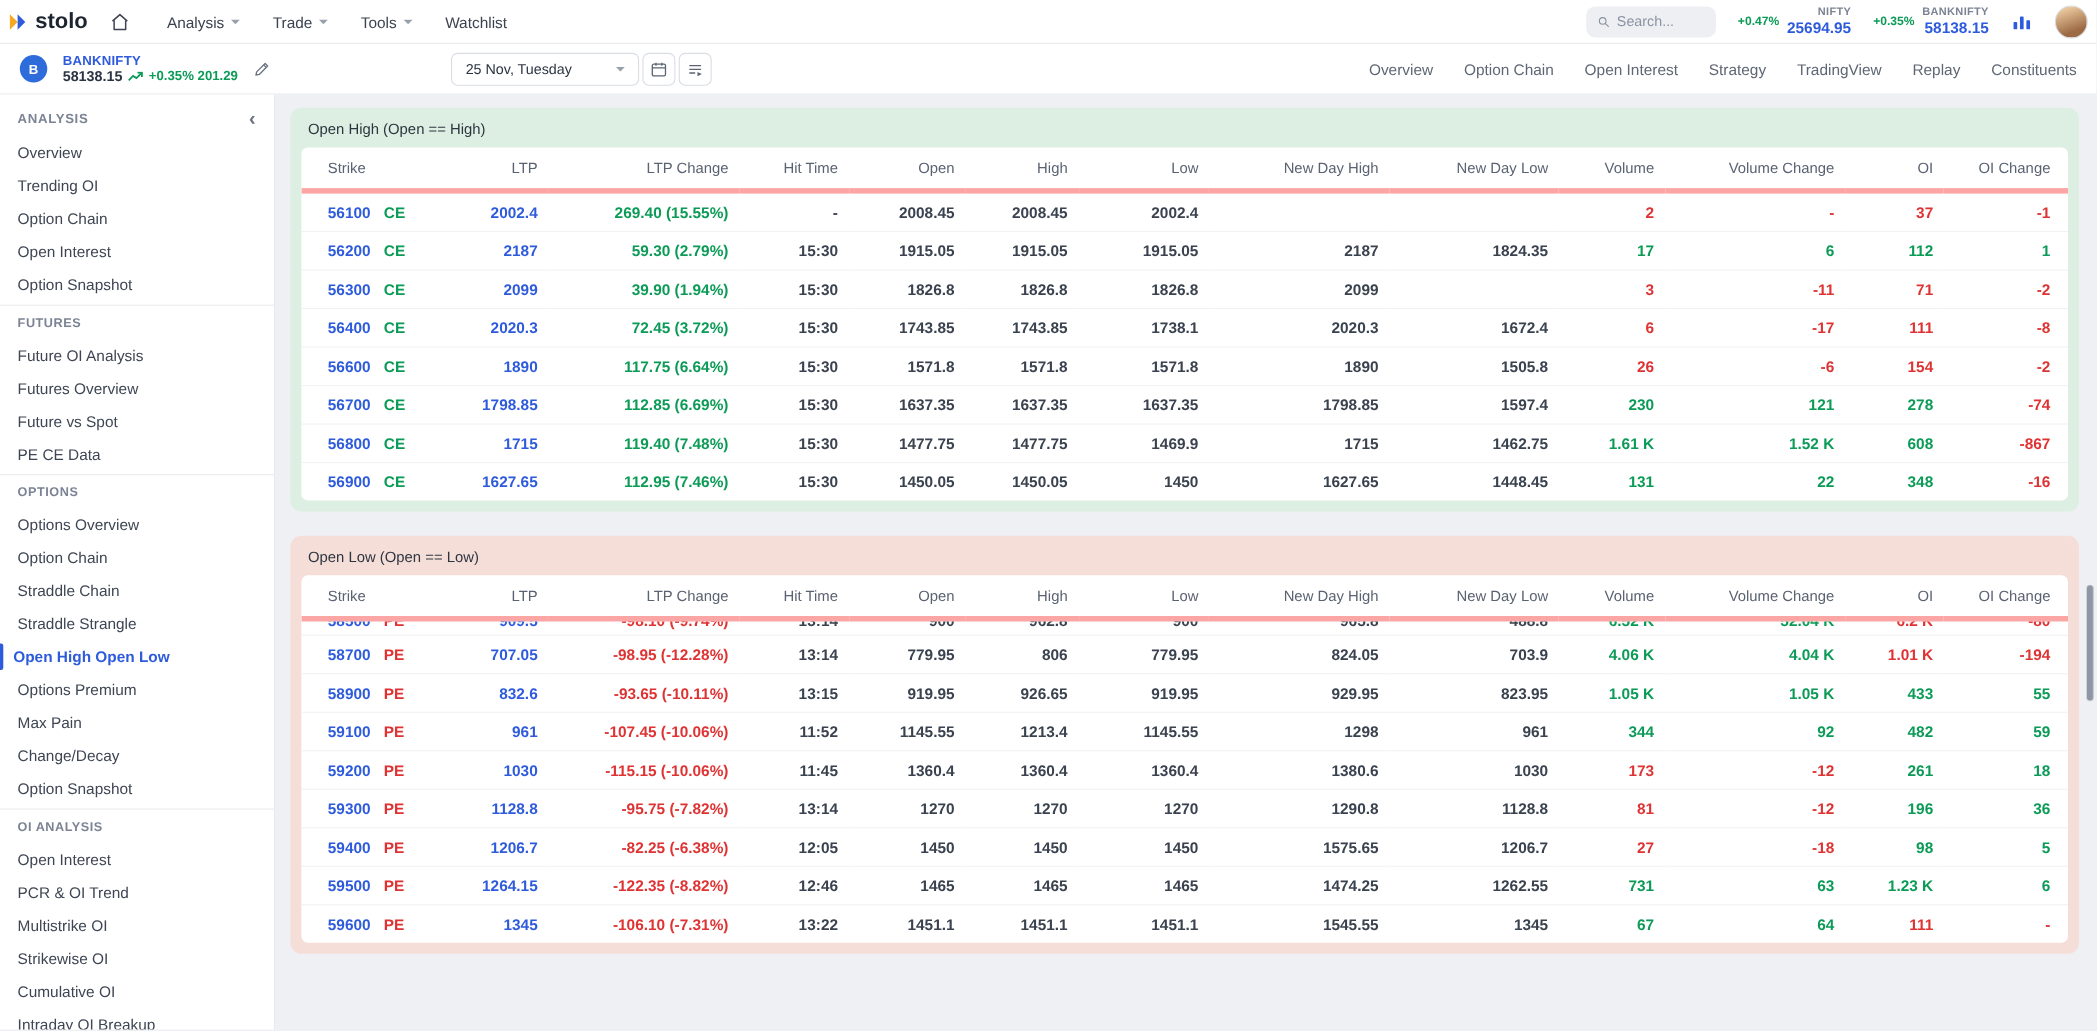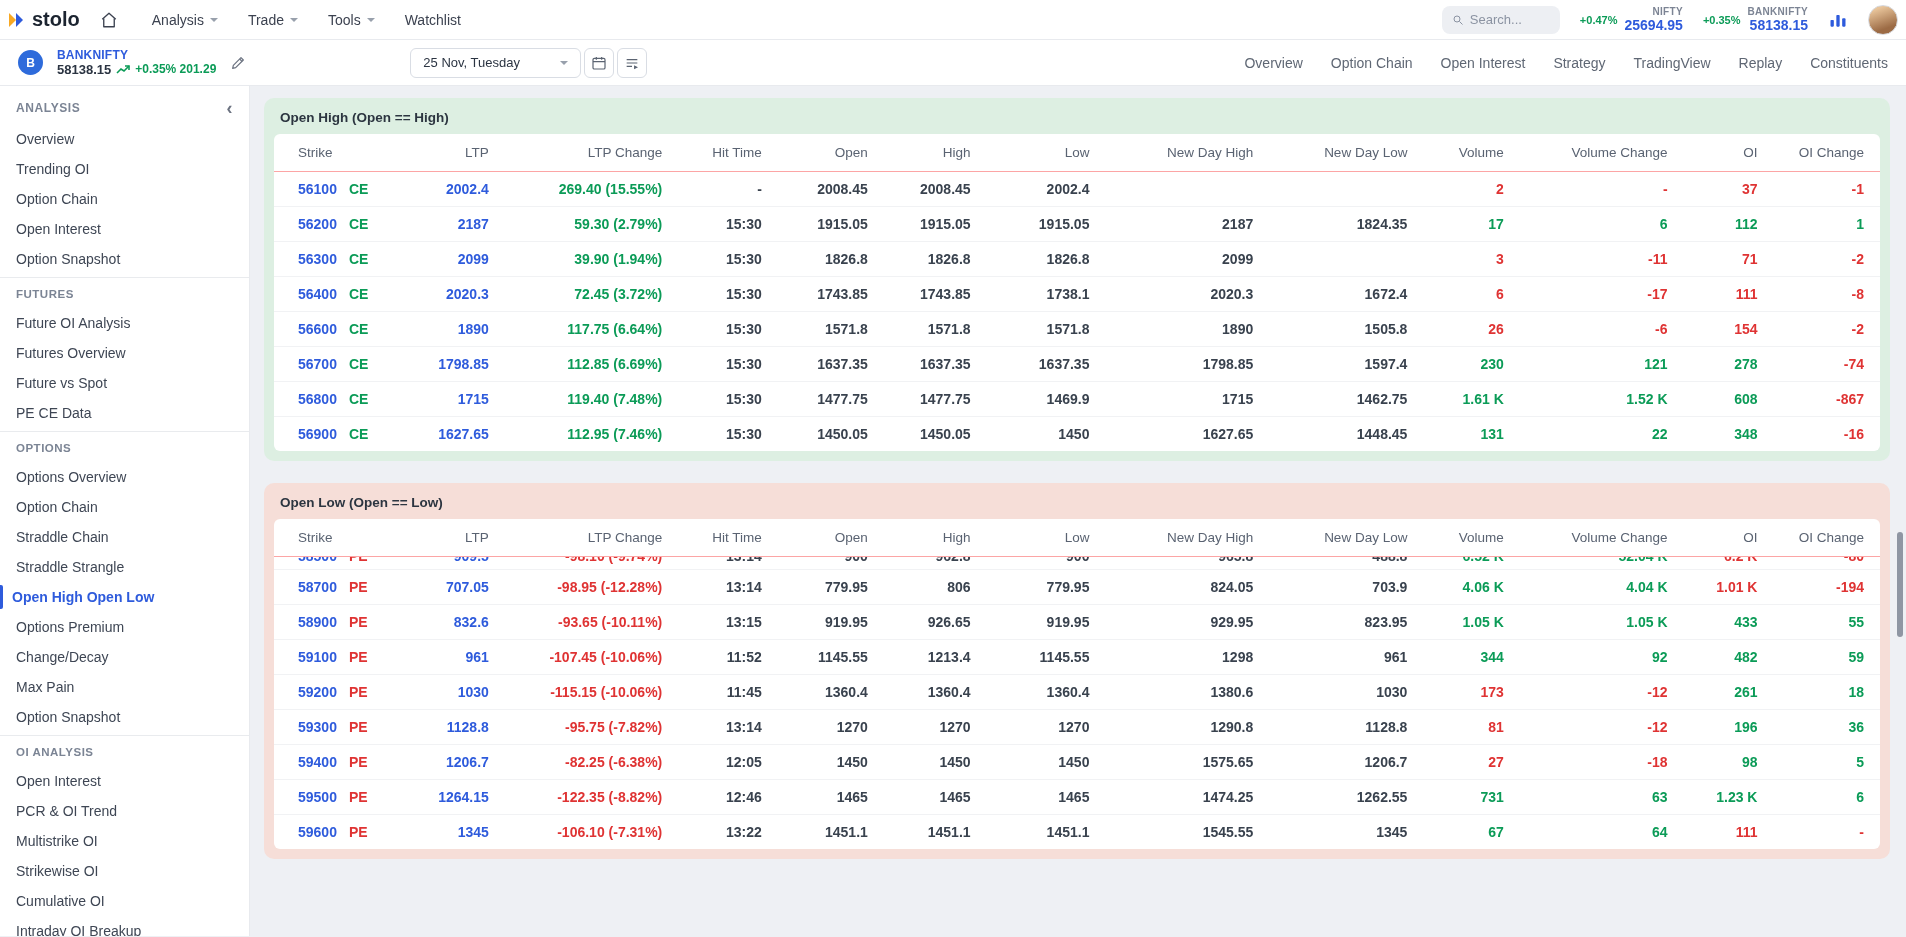--- a/index.html
+++ b/index.html
@@ -61,25 +61,25 @@
   .sb-section { border-top:1px solid #e9ebee; margin-top:3px; padding-top:2px; }
   .sb-section.first { border-top:none; margin-top:0; padding-top:0; }
   .sb-header { height:28px; display:flex; align-items:center; padding:0 16px; font-size:11.5px;
     color:#7b8494; font-weight:700; letter-spacing:.5px; }
 
   
   .main { flex:1; padding:12px 16px 0 14px; overflow:hidden; }
   .panel { border-radius:10px; padding:8px 10px 10px; margin-bottom:22px; }
   .panel.green { background:#ddefe2; }
   .panel.pink  { background:#f6ded8; }
-  .panel-title { font-size:13.5px; font-weight:700; color:#2c3540; padding:4px 6px 9px; }
+  .panel-title { font-size:13.5px; font-weight:400; color:#2c3540; padding:4px 6px 9px; }
   .tbl-wrap { background:#fff; border-radius:6px; overflow:hidden; }
   table { width:100%; border-collapse:collapse; table-layout:fixed; }
   th { font-size:13.5px; color:#5a6372; font-weight:400; text-align:right; padding:11px 10px;
-    border-bottom:1px solid #fca5a5; white-space:nowrap; overflow:hidden; }
+    border-bottom:5px solid #fca5a5; white-space:nowrap; overflow:hidden; }
   th:first-child { text-align:left; padding-left:24px; }
   th:last-child { padding-right:16px; }
   td { font-size:14px; font-weight:700; color:#39424e; text-align:right; padding:9px 10px;
     border-bottom:1px solid #f1f2f4; white-space:nowrap; overflow:hidden; }
   td:first-child { text-align:left; padding-left:24px; }
   td:last-child { padding-right:16px; }
   tbody tr:last-child td { border-bottom:none; }
   .c-b { color:#2e5bdc; } .c-g { color:#0b9b57; } .c-r { color:#df3333; } .c-d { color:#39424e; }
   .strike-num { color:#2e5bdc; font-weight:700; margin-right:12px; }
   .opt-ce { color:#0b9b57; font-weight:700; } .opt-pe { color:#df3333; font-weight:700; }
@@ -233,22 +233,22 @@
           <div class="sb-item">PE CE Data</div>
         </div>
         <div class="sb-section">
           <div class="sb-header">OPTIONS</div>
           <div class="sb-item">Options Overview</div>
           <div class="sb-item">Option Chain</div>
           <div class="sb-item">Straddle Chain</div>
           <div class="sb-item">Straddle Strangle</div>
           <div class="sb-item active">Open High Open Low</div>
           <div class="sb-item">Options Premium</div>
+          <div class="sb-item">Max Pain</div>
           <div class="sb-item">Change/Decay</div>
-          <div class="sb-item">Max Pain</div>
           <div class="sb-item">Option Snapshot</div>
         </div>
         <div class="sb-section">
           <div class="sb-header">OI ANALYSIS</div>
           <div class="sb-item">Open Interest</div>
           <div class="sb-item">PCR &amp; OI Trend</div>
           <div class="sb-item">Multistrike OI</div>
           <div class="sb-item">Strikewise OI</div>
           <div class="sb-item">Cumulative OI</div>
           <div class="sb-item">Intraday OI Breakup</div>

